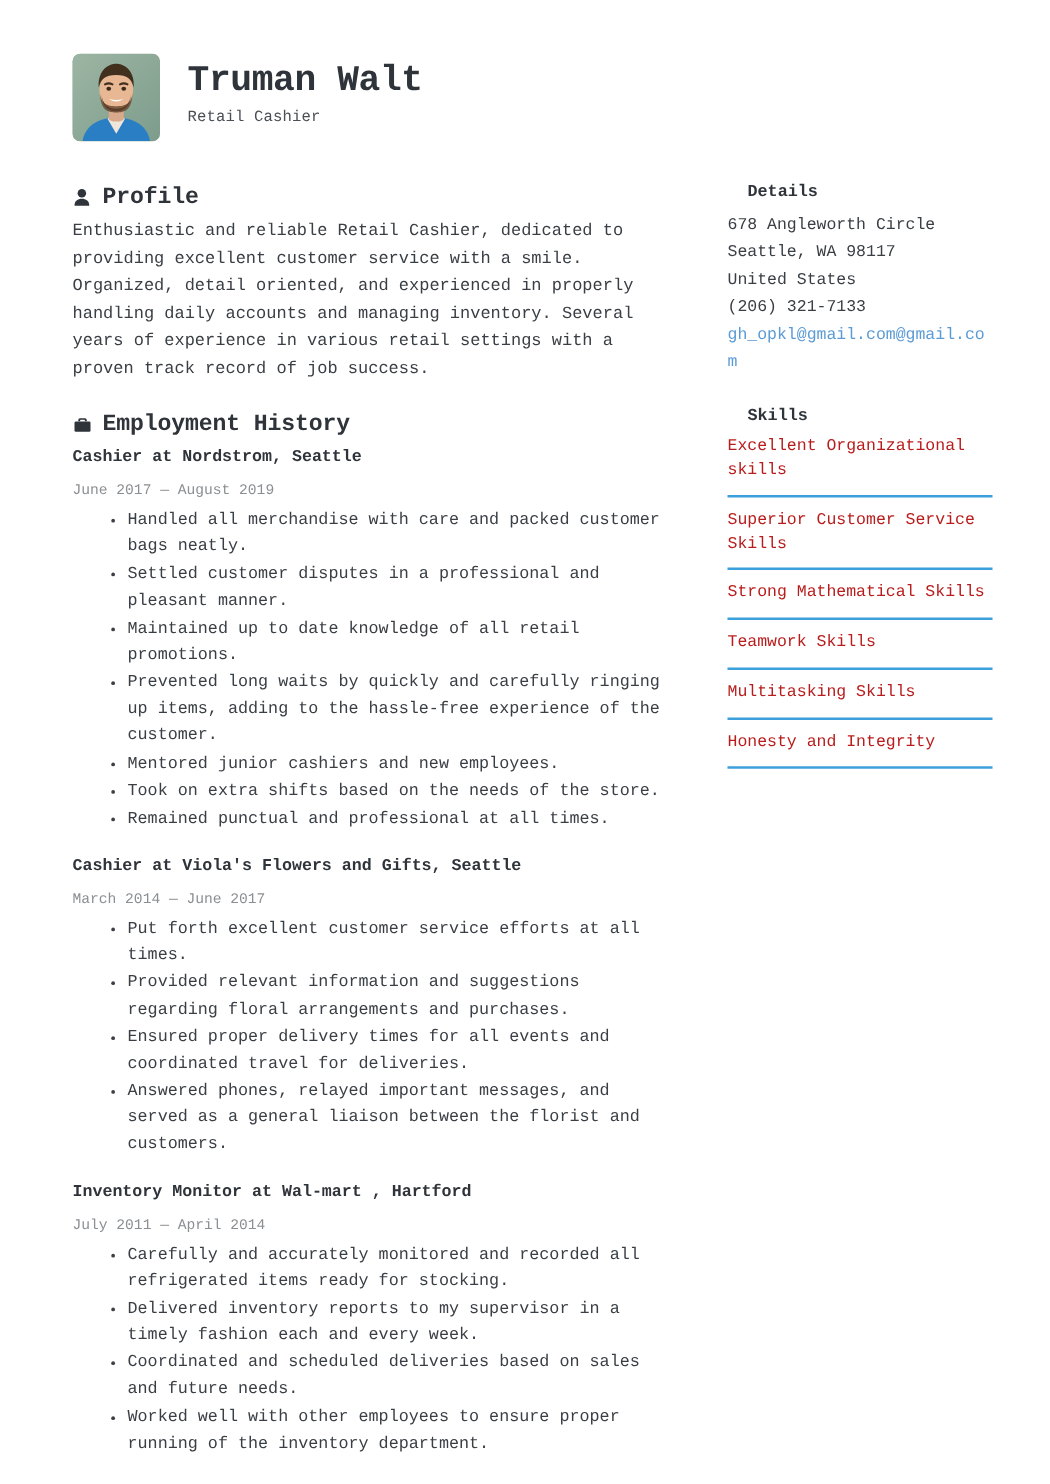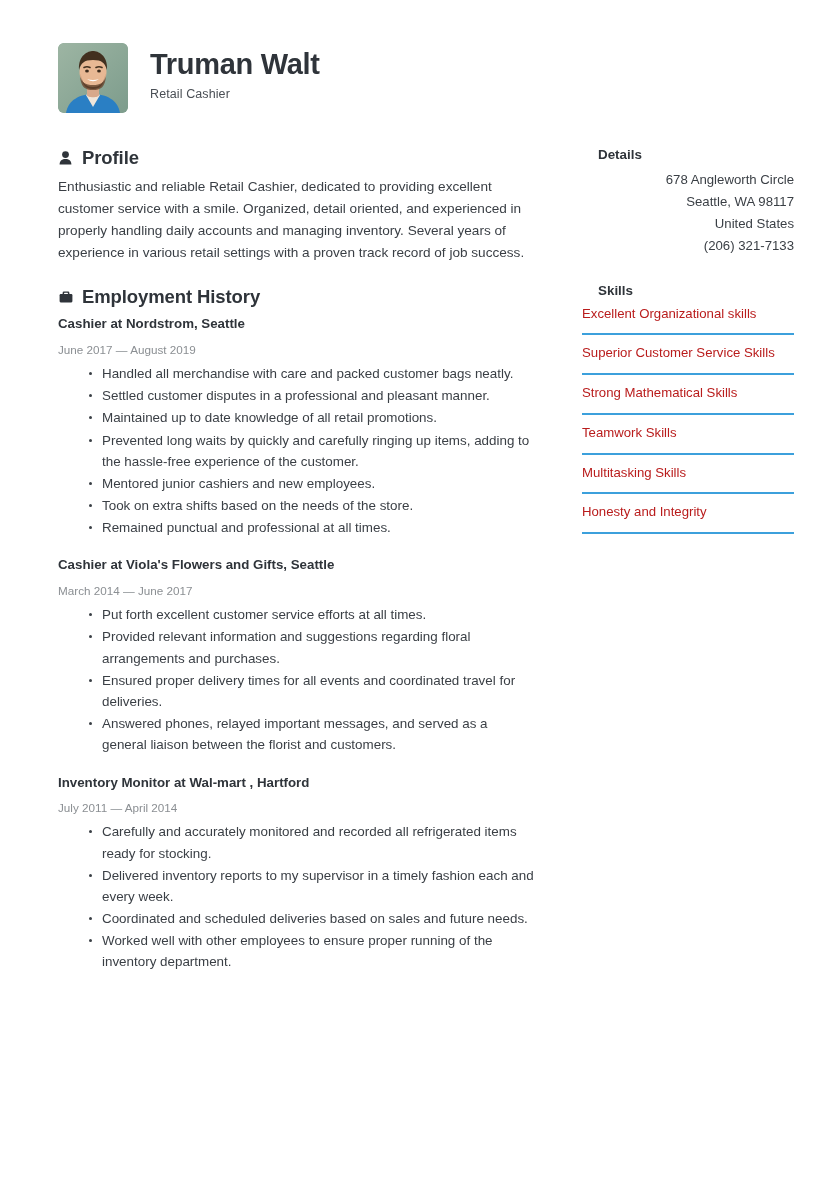--- a/index.html
+++ b/index.html
@@ -15,20 +15,21 @@
     color: #33383d;
     -webkit-font-smoothing: antialiased;
   }
 
   .page {
     position: relative;
     width: 840px;
     height: 1187px;
     background: #ffffff;
     padding: 43px 52px 0 58px;
+    font-family: Liberation Mono, monospace;
   }
 
   
   .header {
     display: flex;
     align-items: flex-start;
     gap: 22px;
     margin-bottom: 34px;
   }
 
@@ -156,21 +157,20 @@
     font-weight: 700;
     color: #2f343a;
     margin-bottom: 7px;
     margin-left: 16px;
   }
 
   .detail-line {
     font-size: 13.2px;
     line-height: 1.66;
     color: #3a3f45;
-    text-align: right;
   }
 
   .detail-line.email {
     color: #5b9bd5;
     word-break: break-all;
   }
 
   .skill-item {
     font-size: 13.2px;
     line-height: 1.42;
@@ -299,20 +299,21 @@
     </div>
 
     <div class="col-side">
 
       <div class="side-block">
         <div class="side-title">Details</div>
         <div class="detail-line">678 Angleworth Circle</div>
         <div class="detail-line">Seattle, WA 98117</div>
         <div class="detail-line">United States</div>
         <div class="detail-line">(206) 321-7133</div>
+        <div class="detail-line email">gh_opkl@gmail.com@gmail.com</div>
       </div>
 
       <div class="side-block">
         <div class="side-title">Skills</div>
         <div id="skills-container">
             <div class="skill-item">Excellent Organizational skills</div>
             <div class="skill-item">Superior Customer Service Skills</div>
             <div class="skill-item">Strong Mathematical Skills</div>
             <div class="skill-item">Teamwork Skills</div>
             <div class="skill-item">Multitasking Skills</div>

